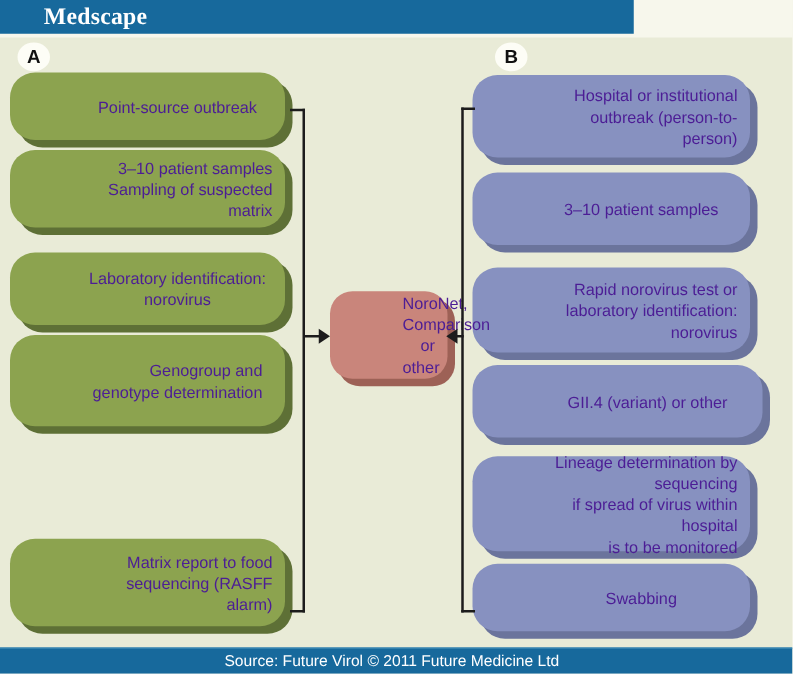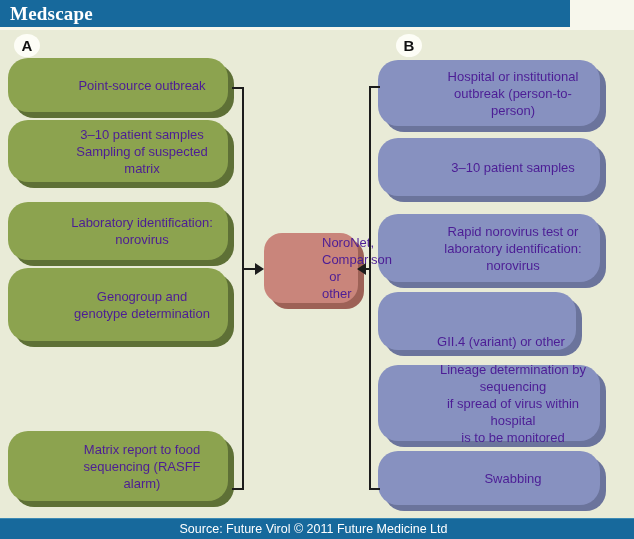--- a/index.html
+++ b/index.html
@@ -2,41 +2,41 @@
 <html><head>
 <meta charset="utf-8">
 <style>
   * { margin:0; padding:0; box-sizing:border-box; }
   body { font-family:"Liberation Sans","DejaVu Sans",sans-serif; }
   .screen{
     position:relative; width:634px; height:539px;
     background:#F7F7EC; overflow:hidden;
   }
   .topbar{
-    position:absolute; left:0; top:0; width:570px; height:27px;
-    background:#17699C; display:flex; align-items:center;
+    position:absolute; left:0; top:0; width:507px; height:27px;
+    background:#17699C; display:flex; align-items:center;padding-left:25px;
   }
   .logo{
     color:#FFFFFF; font-family:"Liberation Serif","DejaVu Serif",serif;
     font-weight:bold; font-size:19px; margin-left:10px; letter-spacing:.2px;
   }
   .canvas{
     position:absolute; left:0; top:30px; width:634px; height:488px;
     background:#E9EBD7;
   }
   .badge{
     position:absolute; width:26px; height:23px; background:#FDFDF6;
     border-radius:50%; display:flex; align-items:center; justify-content:center;
     font-weight:bold; font-size:15px; color:#111;
   }
   .bx{
     position:absolute; display:flex; align-items:center; justify-content:center;
     border-radius:20px; font-size:13px; line-height:17px; color:#4c1d95;padding-left:48px;
   }
-  .bx .lines{ width:max-content; max-width:100%; margin:0 auto; text-align:center; padding:0 10px; }
+  .bx .lines{ width:max-content; max-width:100%; margin:0 auto; text-align:right; padding:0 10px; }
   .bx.one .lines{ text-align:center; }
   .g{ background:#8CA34F; box-shadow:6px 6px 0 0 #5E7036; }
   .b{ background:#8791C0; box-shadow:6px 6px 0 0 #6B749C; }
   .p{ background:#C9857B; box-shadow:6px 6px 0 0 #9D6156; border-radius:18px; }
   .hline,.vline{ position:absolute; background:#1C1C1C; }
   .hline{ height:2px; } .vline{ width:2px; }
   .tri-r{
     position:absolute; width:0; height:0;
     border-top:6px solid transparent; border-bottom:6px solid transparent;
     border-left:9px solid #1C1C1C;
@@ -110,21 +110,21 @@
       <div class="lines">
         <div>3–10 patient samples</div>
       </div>
     </div>
     <div class="bx b" style="left:378px;top:184px;width:222px;height:68px;">
       <div class="lines">
         <div>Rapid norovirus test or</div>
         <div>laboratory identification: norovirus</div>
       </div>
     </div>
-    <div class="bx b one" style="left:378px;top:262px;width:198px;height:58px;align-items:flex-end;">
+    <div class="bx b one" style="left:378px;top:262px;width:232px;height:58px;">
       <div class="lines">
         <div>GII.4 (variant) or other</div>
       </div>
     </div>
     <div class="bx b" style="left:378px;top:335px;width:222px;height:76px;">
       <div class="lines">
         <div>Lineage determination by sequencing</div>
         <div>if spread of virus within hospital</div>
         <div>is to be monitored</div>
       </div>

